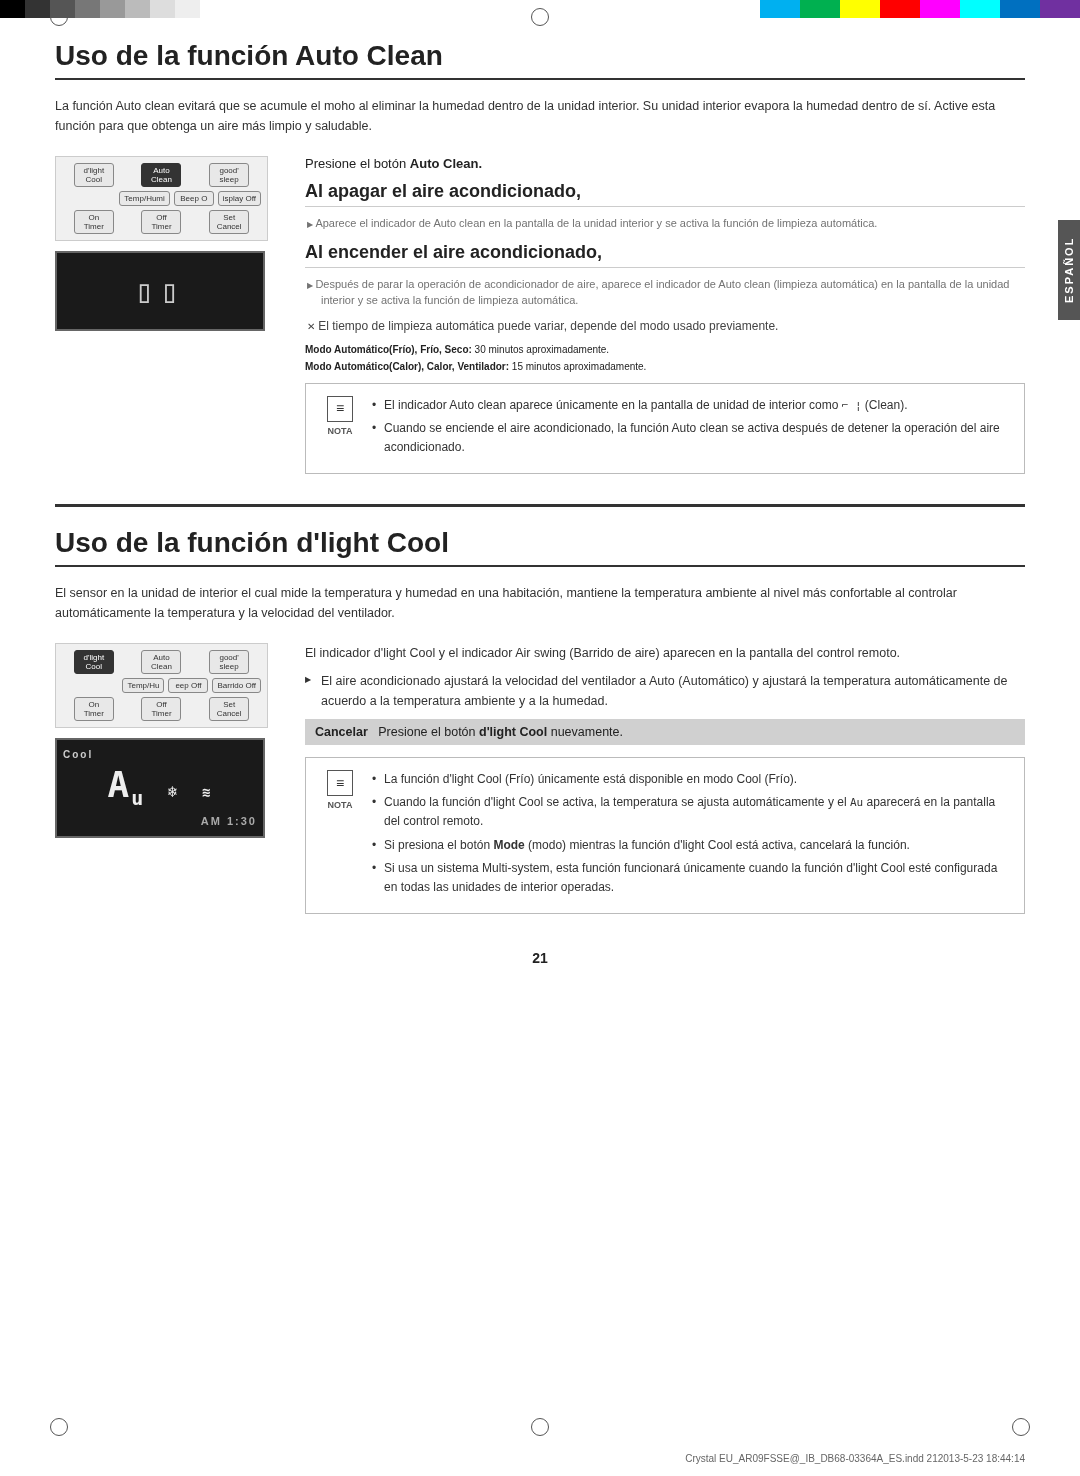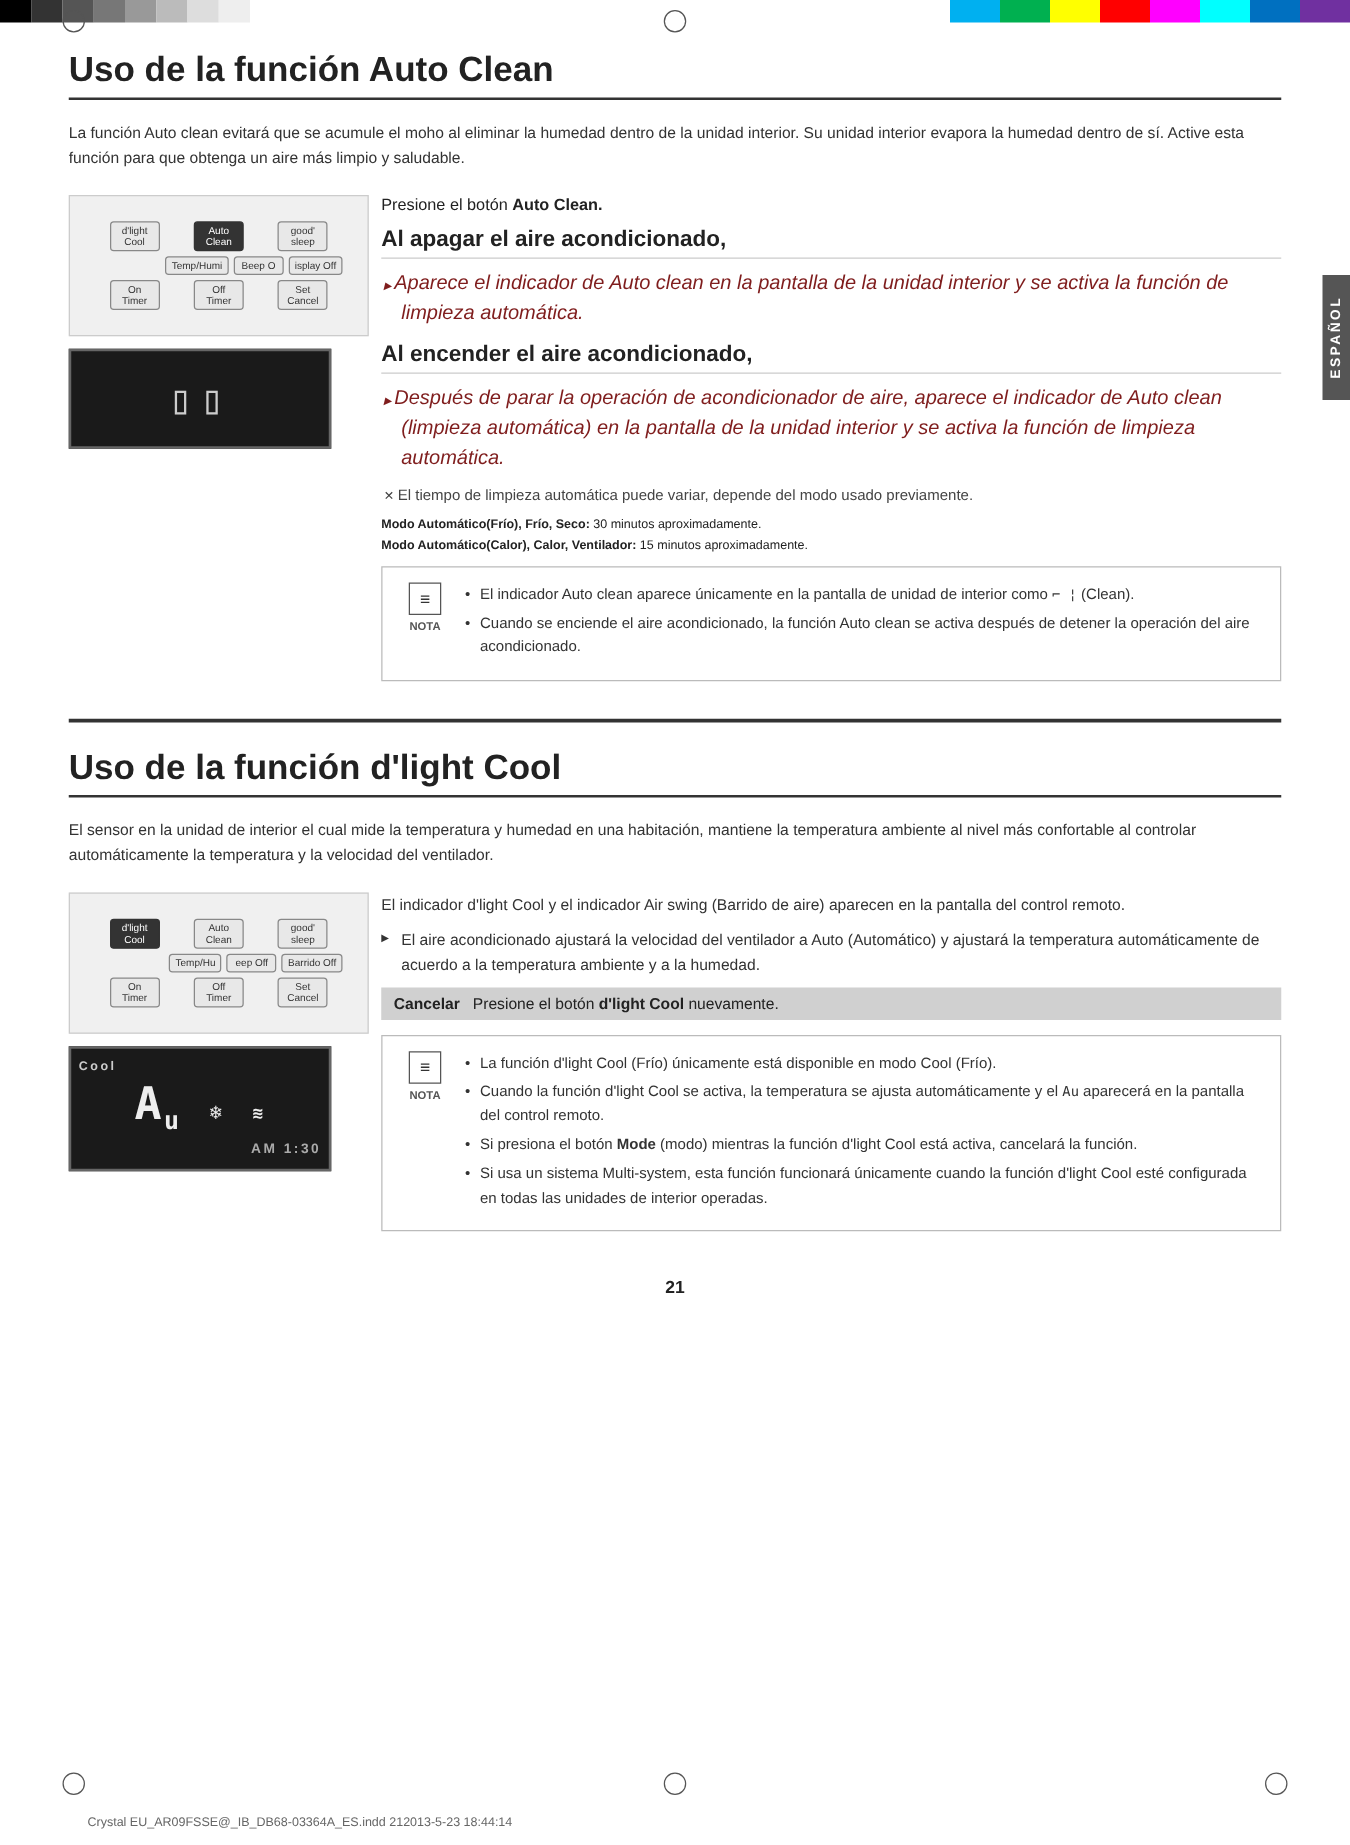--- a/index.html
+++ b/index.html
@@ -129,24 +129,24 @@
       flex-shrink: 0;
     }
 
     .right-content {
       flex: 1;
     }
 
     
     .remote-illustration {
       border: 1px solid #ccc;
-      padding: 20px;
+      padding: 6px;
       margin-bottom: 10px;
       background: #f0f0f0;
-      width: 240px;
+      width: 213px;
       font-size: 9px;
       color: #333;
     }
 
     .remote-top-row {
       display: flex;
       gap: 4px;
       margin-bottom: 4px;
       justify-content: space-around;
     }
@@ -209,26 +209,25 @@
     .sub-heading {
       font-size: 18px;
       font-weight: bold;
       border-bottom: 1px solid #ccc;
       padding-bottom: 4px;
       margin-bottom: 8px;
       margin-top: 10px;
     }
 
     .instruction-text {
-      font-size: 16px;
+      font-size: 11px;
       line-height: 1.5;
-      color: #7f1d1d;
+      color: #737373;
       margin-bottom: 8px;
       padding-left: 16px;
-      font-style: italic;
     }
 
     .instruction-text::before {
       content: '▶ ';
       font-size: 8px;
       margin-left: -14px;
     }
 
     .note-text {
       font-size: 12px;
@@ -407,21 +406,21 @@
       margin-top: 36px;
     }
 
     
     .footer {
       position: absolute;
       bottom: 12px;
       left: 15px;
       right: 0;
       display: flex;
-      justify-content: flex-start;
+      justify-content: flex-end;
       font-size: 10px;
       color: #666;
       padding: 0 55px;
     }
 
     .nota-content ul li span.clean-icon {
       font-family: monospace;
       font-size: 11px;
     }
   </style>

